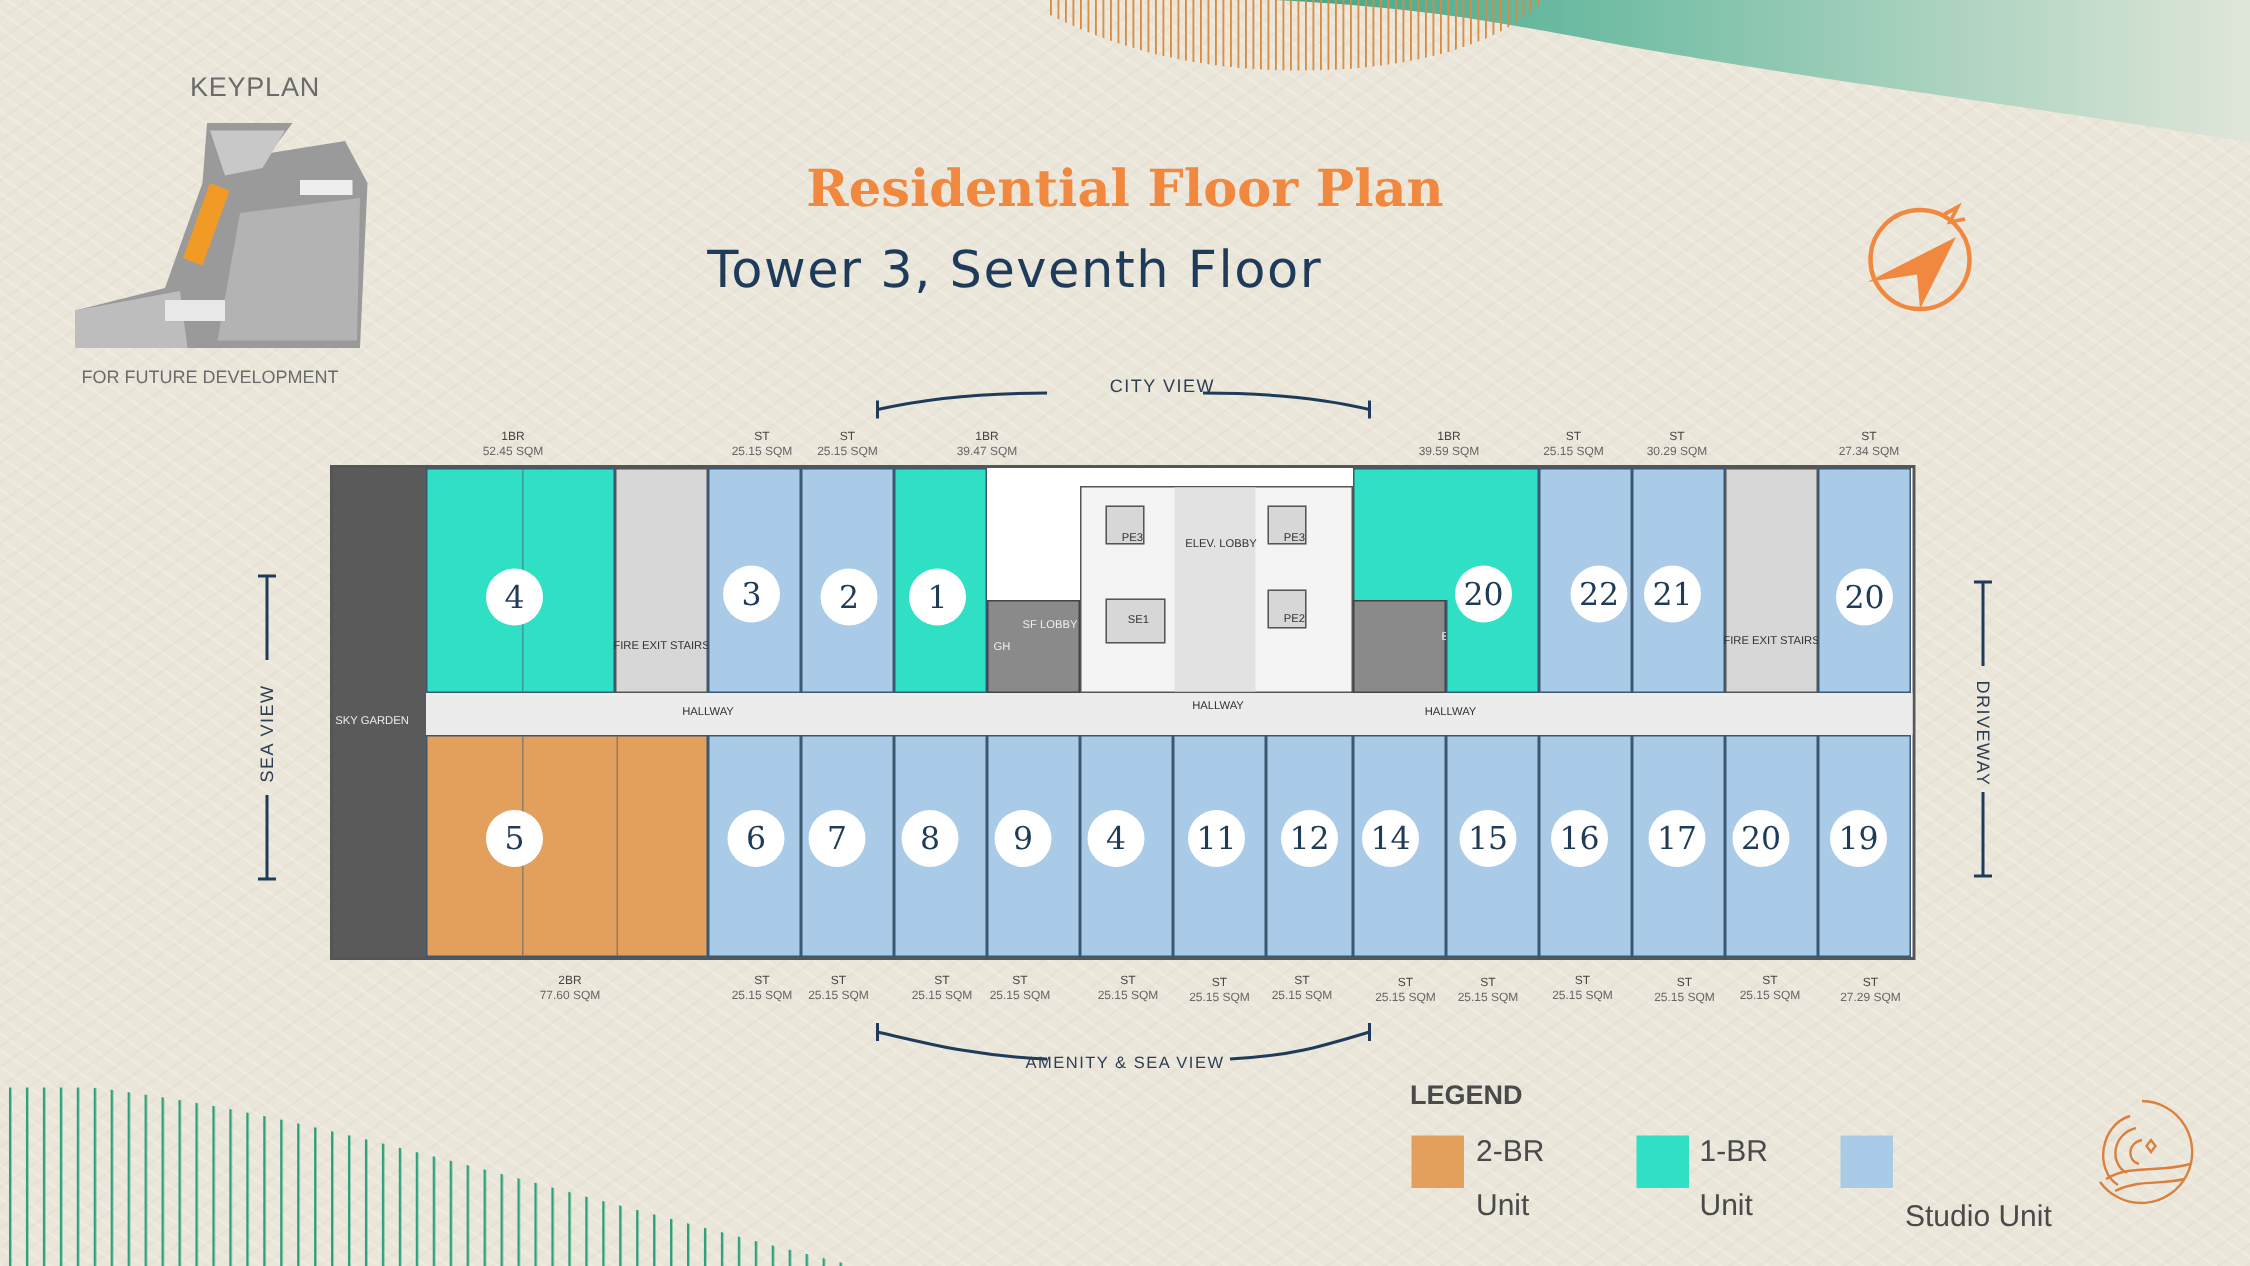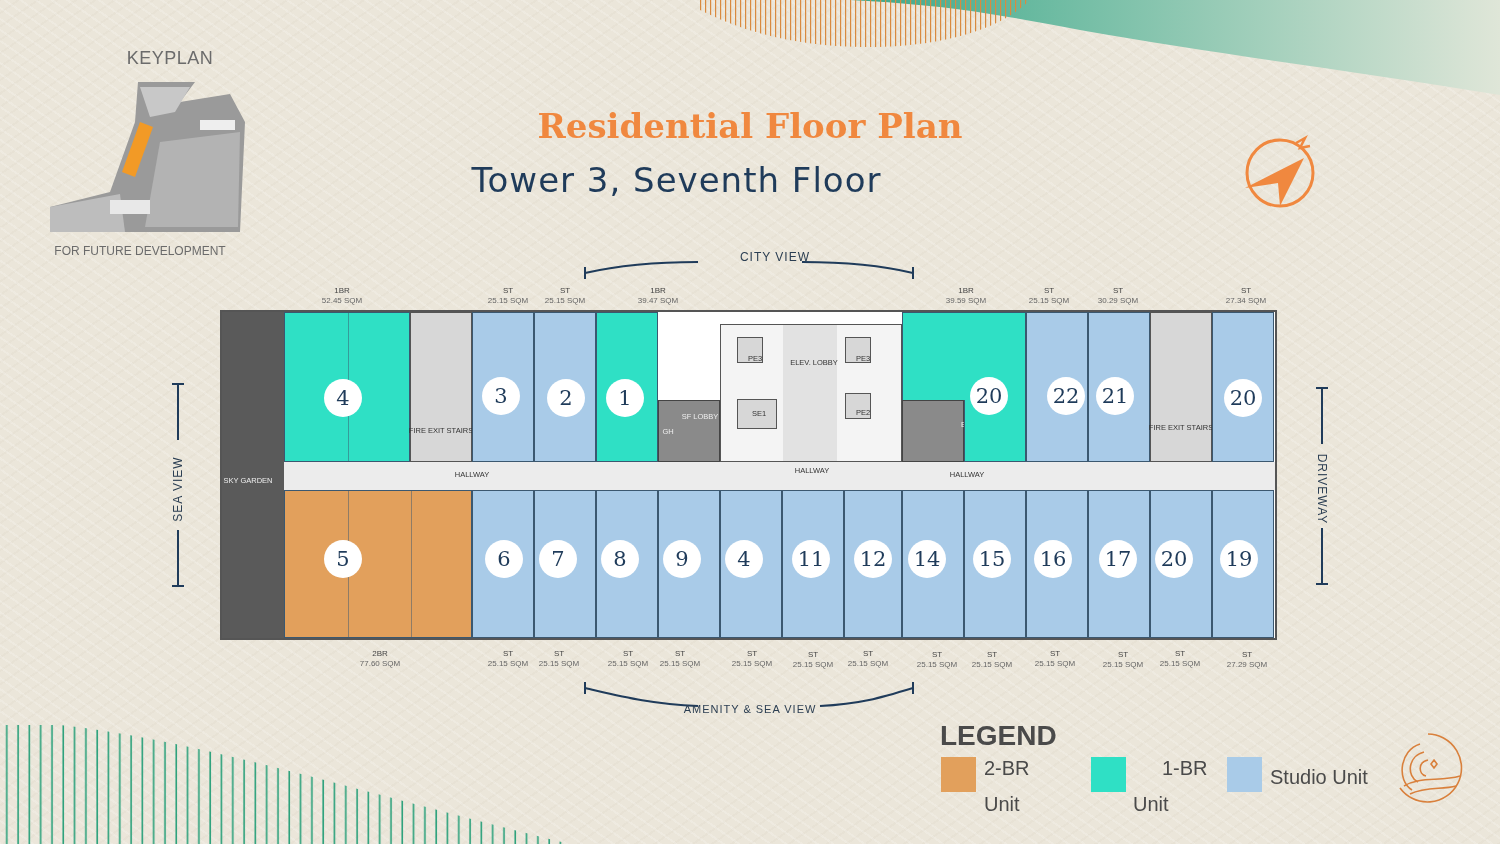--- a/index.html
+++ b/index.html
@@ -20,21 +20,21 @@
   .br1{background:#2fe0c5;}
   .br2{background:#e2a05c;}
   .core{background:#d7d7d7;border:1.5px solid #555;}
   .dark{background:#8a8a8a;border:1.5px solid #444;}
   .garden{background:#5a5a5a;}
   .hall{position:absolute;background:#ececec;}
   .badge{position:absolute;width:38px;height:38px;border-radius:50%;background:#fff;color:#1f3b5a;font-family:"DejaVu Serif",serif;font-size:21px;text-align:center;line-height:38px;transform:translate(-50%,-50%);}
   .small-lbl{position:absolute;font-size:7.5px;color:#333;text-align:center;line-height:9px;transform:translate(-50%,-50%);white-space:nowrap;}
   .area{position:absolute;font-size:8px;color:#666;text-align:center;line-height:10px;transform:translateX(-50%);white-space:nowrap;}
   .area b{font-weight:normal;color:#444;display:block;}
-  .legend-title{left:940px;top:720px;font-size:28px;font-weight:bold;color:#4a4a4a;}
+  .legend-title{left:940px;top:720px;font-size:18px;font-weight:bold;color:#4a4a4a;}
   .sw{position:absolute;width:35px;height:35px;}
   .lg-text{position:absolute;font-size:20px;color:#4a4a4a;line-height:37px;}
   .col{position:absolute;top:0;height:100%;width:1px;background:rgba(59,88,112,0.5);}
 </style>
 </head>
 <body>
 
 <div class="bg-pattern"></div>
 
 <svg class="abs" style="left:700px;top:0" width="800" height="95">
@@ -222,24 +222,24 @@
 <div class="area" style="left:1055px;top:649px"><b>ST</b><span>25.15 SQM</span></div>
 <div class="area" style="left:1123px;top:650px"><b>ST</b><span>25.15 SQM</span></div>
 <div class="area" style="left:1180px;top:649px"><b>ST</b><span>25.15 SQM</span></div>
 <div class="area" style="left:1247px;top:650px"><b>ST</b><span>27.29 SQM</span></div>
 
 <div class="abs legend-title">LEGEND</div>
 <div class="sw" style="left:941px;top:757px;background:#e2a05c"></div>
 <div class="lg-text" style="left:984px;top:750px">2-BR</div>
 <div class="lg-text" style="left:984px;top:786px">Unit</div>
 <div class="sw" style="left:1091px;top:757px;background:#2fe0c5"></div>
-<div class="lg-text" style="left:1162px;top:750px">1-BR</div>
+<div class="lg-text" style="left:1133px;top:750px">1-BR</div>
 <div class="lg-text" style="left:1133px;top:786px">Unit</div>
 <div class="sw" style="left:1227px;top:757px;background:#a9cbe8"></div>
-<div class="lg-text" style="left:1270px;top:759px">Studio Unit</div>
+<div class="lg-text" style="left:1270px;top:793px">Studio Unit</div>
 
 <svg class="abs" style="left:1390px;top:730px" width="76" height="76" viewBox="0 0 76 76">
   <g fill="none" stroke="#d9803c" stroke-width="1.6">
     <path d="M38 4 A34 34 0 1 1 10 58"></path>
     <path d="M30 14 C 10 20 6 50 22 60"></path>
     <path d="M34 22 C 18 26 16 46 28 52"></path>
     <path d="M38 30 C 28 32 28 44 36 46"></path>
     <path d="M14 56 C 30 46 50 52 70 46"></path>
     <path d="M20 64 C 36 56 52 60 66 56"></path>
     <path d="M44 30 L47 34 L44 38 L41 34 Z"></path>

